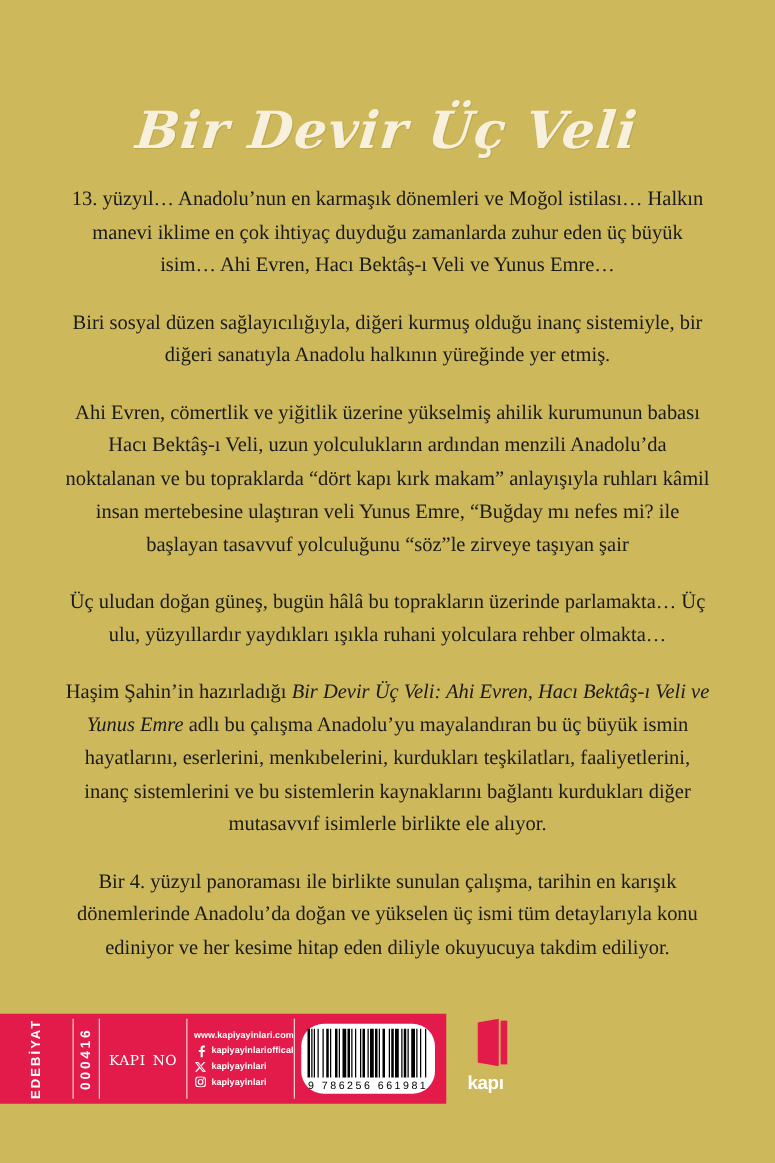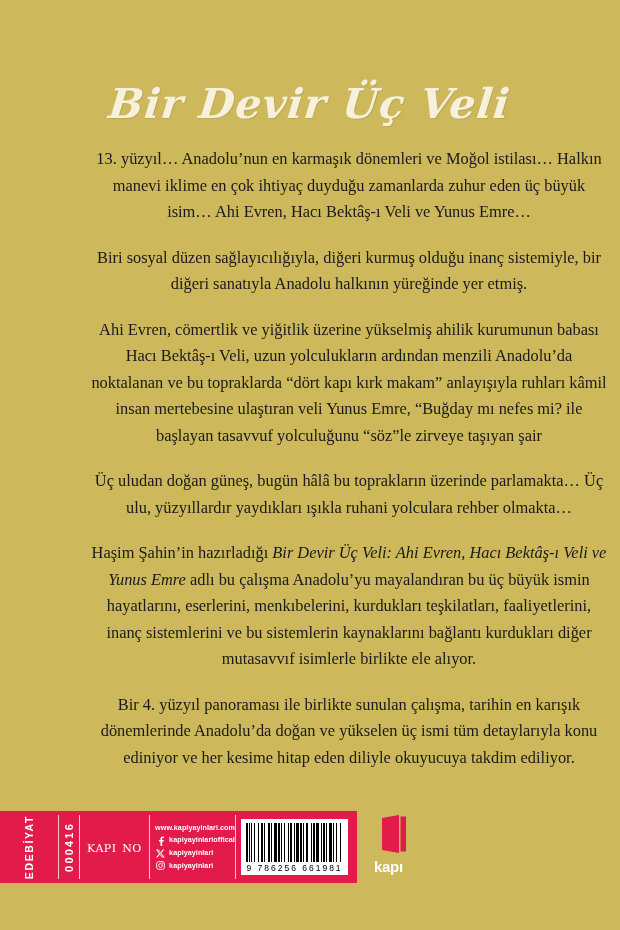--- a/index.html
+++ b/index.html
@@ -45,21 +45,20 @@
   .title-gap { display: inline-block; width: 16px; }
 
   
   .blurb {
     position: absolute;
     top: 146px;
     left: 50px;
     width: 520px;
     text-align: center;
     color: #1a1a1a;
-    margin-left: 39px;
   }
   .para {
     font-size: 16.4px;
     line-height: 26.5px;
     margin: 0 0 19px 0;
     text-align: center;
   }
   .para em { font-style: italic; }
 
   
@@ -164,20 +163,21 @@
   }
   .barcode-box {
     background: #ffffff;
     width: 100%;
     height: 100%;
     box-sizing: border-box;
     padding: 4px 5px 2px 5px;
     display: flex;
     flex-direction: column;
     justify-content: flex-start;
+    border-radius: 18px;
   }
   .bars {
     flex: 1;
     display: flex;
     align-items: stretch;
     gap: 0;
   }
   .bars span { display: block; background: #000; }
   .barcode-num {
     font-family: "Liberation Sans", sans-serif;

